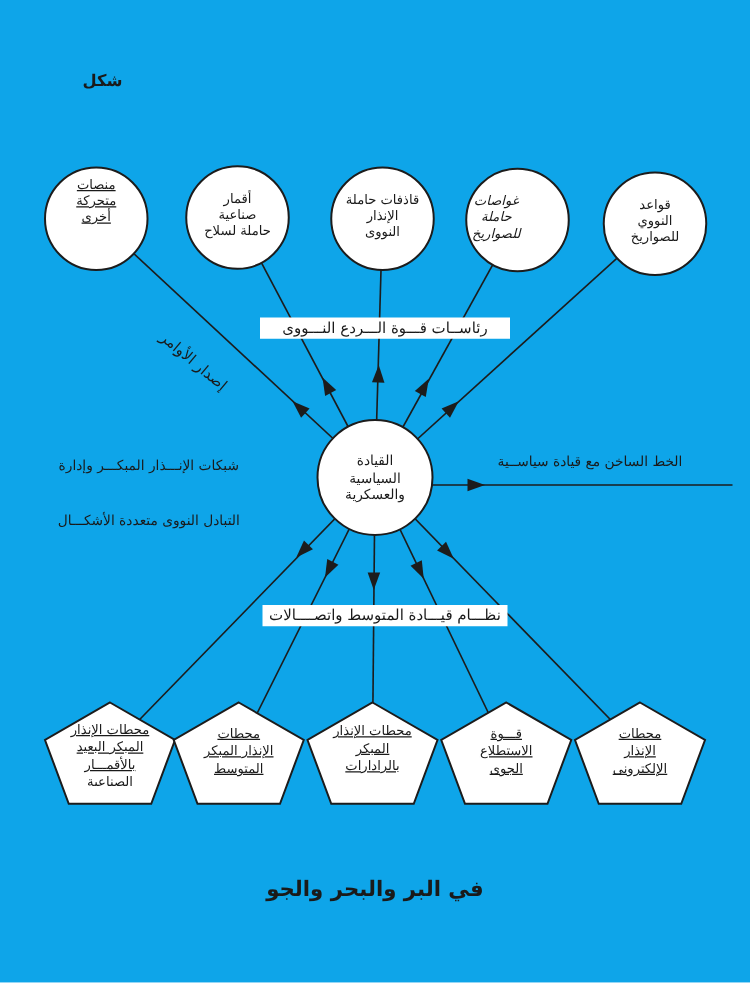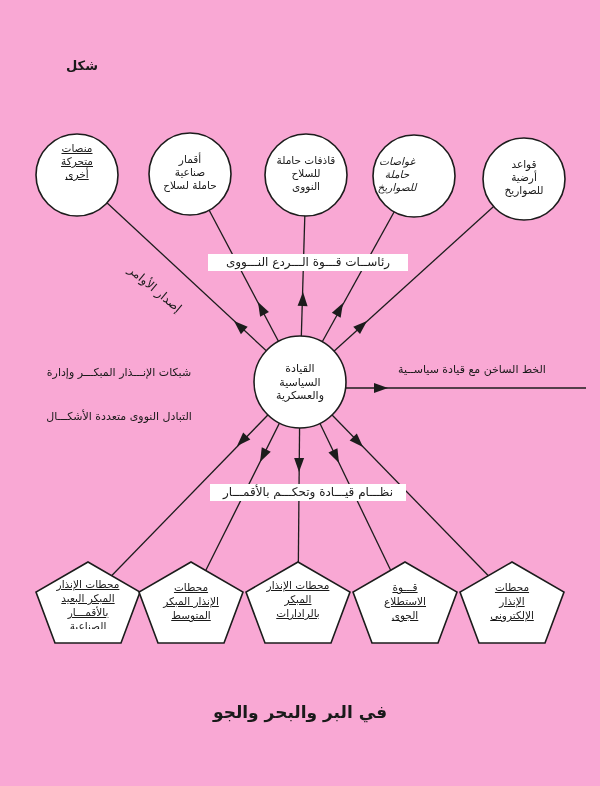--- a/index.html
+++ b/index.html
@@ -1,16 +1,16 @@
 <!DOCTYPE html>
 <html lang="ar"><head>
 <meta charset="utf-8">
 <style>
   html,body{margin:0;padding:0;background:#ffffff;}
-  #page{position:relative;width:600px;height:786px;background:#f9a8d4;overflow:hidden;
+  #page{position:relative;width:600px;height:786px;background:#0ea5e9;overflow:hidden;
         font-family:"DejaVu Sans",sans-serif;color:#1a1a1a;}
   #diagram-svg{position:absolute;left:0;top:0;z-index:1;}
   .txt{position:absolute;z-index:3;direction:rtl;text-align:center;
        white-space:pre-line;color:#1a1a1a;}
   .node-label{font-size:10.5px;line-height:13px;}
   .center-label{font-size:11px;line-height:13.5px;}
   .pent-label{font-size:10.5px;line-height:14px;text-decoration:underline;}
   .mid-label{background:#ffffff;font-size:12px;line-height:15px;padding:1px 4px;}
   .block-label{font-size:11px;line-height:22px;}
   .rot-label{font-size:12px;transform:rotate(40deg);transform-origin:50% 50%;}
@@ -70,47 +70,47 @@
 
   <div class="txt fig-label" style="left:60px;top:58px;width:44px;">شكل</div>
 
   <div class="txt node-label" style="left:38px;top:142px;width:78px;text-decoration:underline;">منصات
 متحركة
 أخرى</div>
   <div class="txt node-label" style="left:151px;top:153px;width:78px;">أقمار
 صناعية
 حاملة لسلاح</div>
   <div class="txt node-label" style="left:263px;top:154px;width:86px;">قاذفات حاملة
-للسلاح
+الإنذار
 النووى</div>
   <div class="txt node-label" style="left:370px;top:155px;width:54px;font-style:italic;">غواصات
 حاملة
 للصواريخ</div>
   <div class="txt node-label" style="left:485px;top:158px;width:78px;">قواعد
-أرضية
+النووي
 للصواريخ</div>
 
   <div class="txt rot-label" style="left:95px;top:282px;width:120px;">إصدار الأوامر</div>
 
   <div class="txt mid-label" style="left:208px;top:254px;width:192px;">رئاســات قـــوة الـــردع النـــووى</div>
 
   <div class="txt block-label" style="left:30px;top:340px;width:178px;">
     <div>شبكات الإنـــذار المبكـــر وإدارة</div>
     <div>التبادل النووى متعددة الأشكـــال</div>
   </div>
 
   <div class="txt center-label" style="left:258px;top:362px;width:84px;">القيادة
 السياسية
 والعسكرية</div>
 
   <div class="txt block-label" style="left:370px;top:337px;width:204px;">
     <div>الخط الساخن مع قيادة سياســية</div>
   </div>
 
-  <div class="txt mid-label" style="left:210px;top:484px;width:188px;">نظـــام قيـــادة وتحكـــم بالأقمـــار</div>
+  <div class="txt mid-label" style="left:210px;top:484px;width:188px;">نظـــام قيـــادة المتوسط واتصــــالات</div>
 
   <div class="txt pent-label clip-4" style="left:48px;top:577px;width:80px;">محطات الإنذار
 المبكر البعيد
 بالأقمـــار
 الصناعية</div>
   <div class="txt pent-label" style="left:151px;top:580px;width:80px;">محطات
 الإنذار المبكر
 المتوسط</div>
   <div class="txt pent-label" style="left:256px;top:578px;width:84px;">محطات الإنذار
 المبكر

